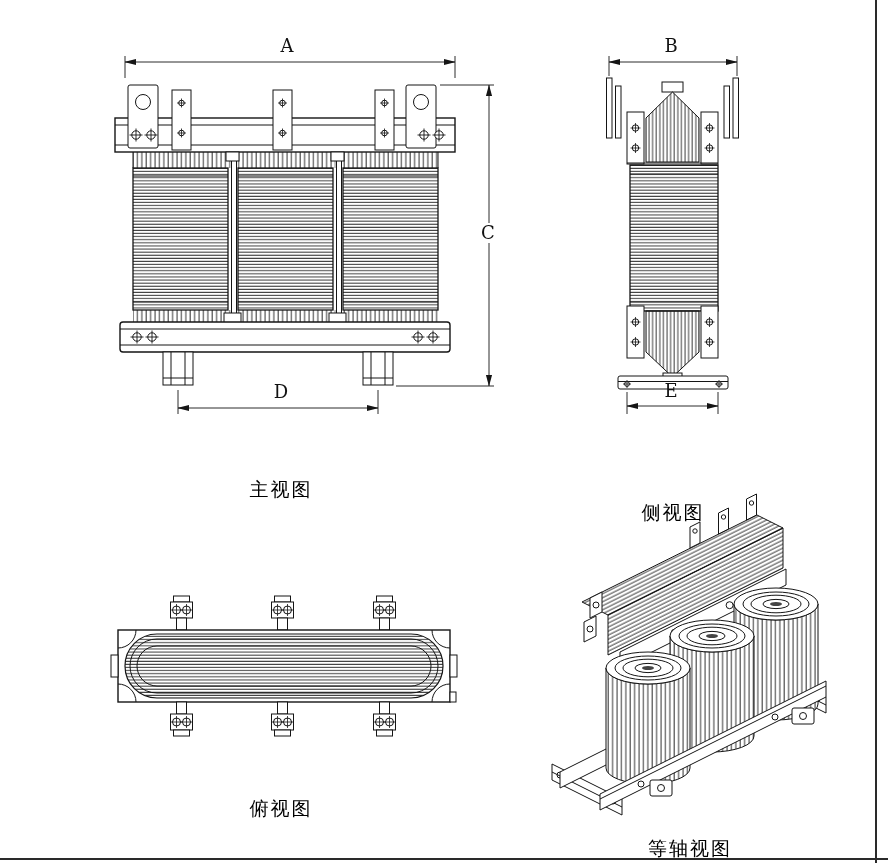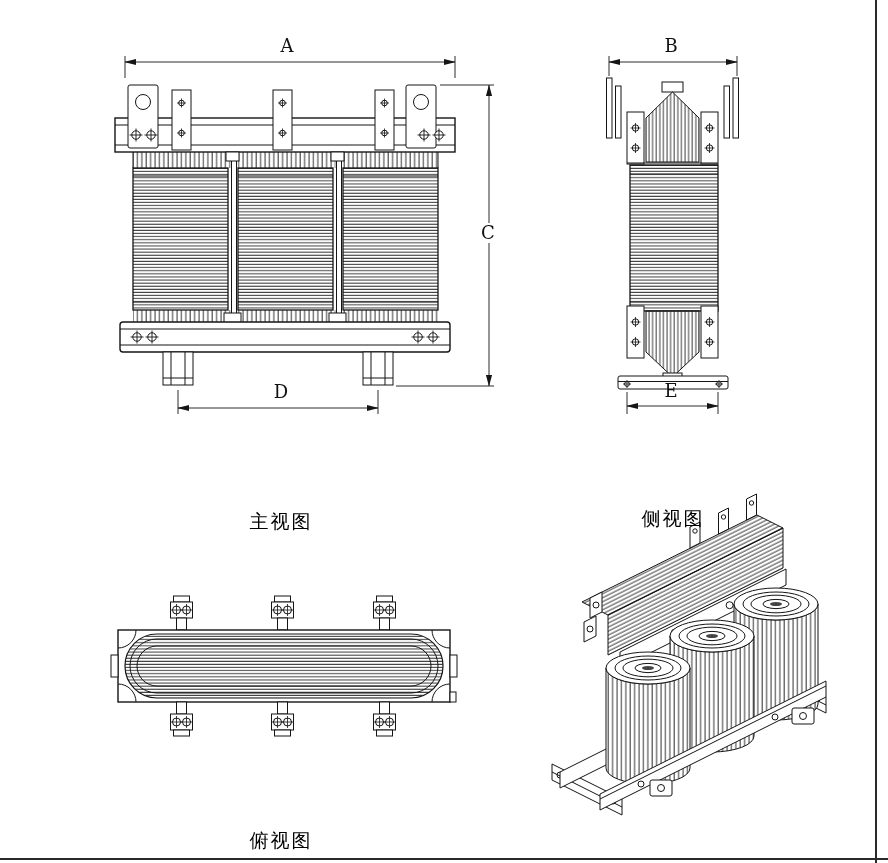--- a/index.html
+++ b/index.html
@@ -6,21 +6,21 @@
   #canvas{position:relative;width:888px;height:863px;background:#ffffff;overflow:hidden;
           font-family:"DejaVu Sans",sans-serif;}
   svg{position:absolute;overflow:visible;}
   .s  {stroke:#151515;stroke-width:1;fill:none;}
   .sw {stroke:#151515;stroke-width:1;fill:#ffffff;}
   .sw2{stroke:#151515;stroke-width:1.4;fill:#ffffff;}
   .dim{stroke:#151515;stroke-width:0.9;fill:none;}
   .dimlbl{position:absolute;font-family:"DejaVu Serif",serif;font-size:18px;line-height:20px;
           text-align:center;color:#111;}
   .viewlbl{position:absolute;font-size:19px;letter-spacing:2px;text-align:center;color:#000;
-           font-family:"DejaVu Sans","Liberation Sans",sans-serif;margin-top:32px;}
+           font-family:"DejaVu Sans","Liberation Sans",sans-serif;}
   .frameline{position:absolute;background:#2a2a2a;}
 </style>
 </head>
 <body>
 
 <div id="canvas">
 
   <svg style="left:100px;top:35px" width="400" height="385" viewBox="100 35 400 385">
     <defs>
       <marker id="fA" viewBox="0 0 12 8" refX="11.5" refY="4" markerWidth="13" markerHeight="9" orient="auto-start-reverse">
@@ -374,19 +374,20 @@
     </g>
   </svg>
 
   <div class="dimlbl" style="left:272px;top:36px;width:30px">A</div>
   <div class="dimlbl" style="left:656px;top:36px;width:30px">B</div>
   <div class="dimlbl" style="left:476px;top:223px;width:24px;background:#fff">C</div>
   <div class="dimlbl" style="left:266px;top:382px;width:30px">D</div>
   <div class="dimlbl" style="left:656px;top:381px;width:30px">E</div>
 
   <div class="viewlbl" style="left:231px;top:477px;width:100px">主视图</div>
-  <div class="viewlbl" style="left:623px;top:474px;width:100px">侧视图</div>
+  <div class="viewlbl" style="left:623px;top:500px;width:100px">侧视图</div>
   <div class="viewlbl" style="left:231px;top:796px;width:100px">俯视图</div>
+  <div class="viewlbl" style="left:630px;top:836px;width:120px">等轴视图</div>
 
   <div class="frameline" style="left:875px;top:0;width:2px;height:863px"></div>
   <div class="frameline" style="left:0;top:858px;width:888px;height:2px"></div>
 
 </div>
 
 </body></html>

